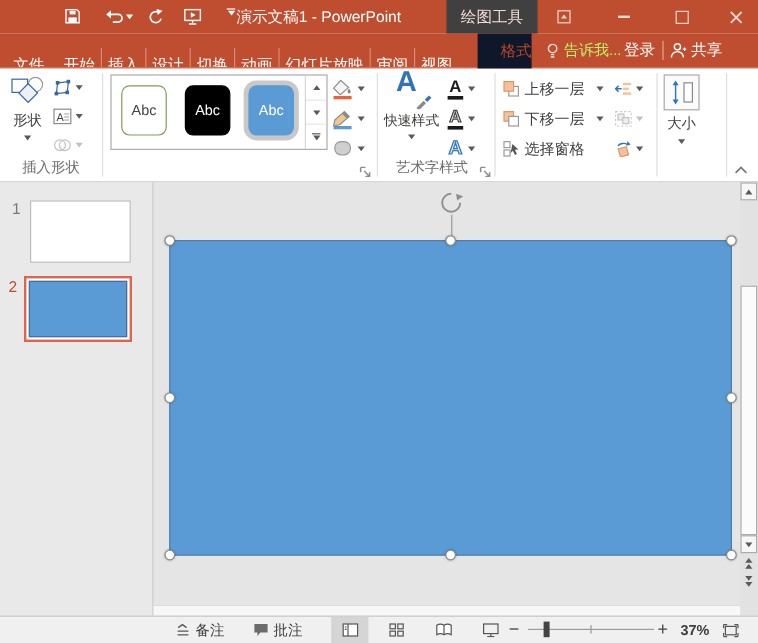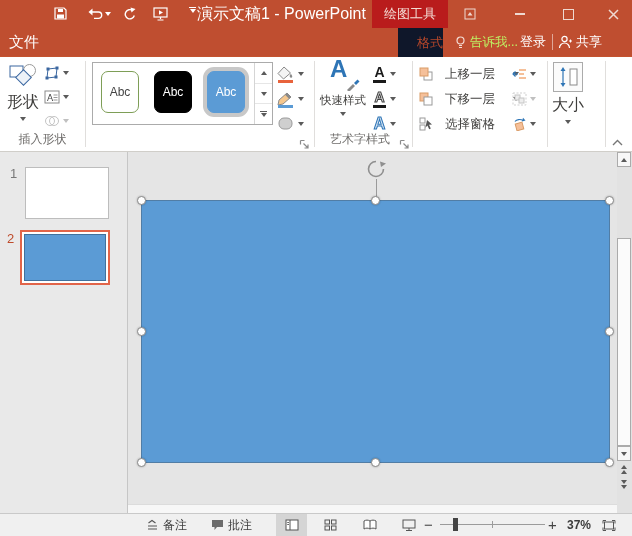--- a/index.html
+++ b/index.html
@@ -2,60 +2,60 @@
 <html><head>
 <meta charset="utf-8">
 <style>
   html,body{margin:0;padding:0;}
   body{width:632px;height:536px;position:relative;overflow:hidden;
        font-family:"Liberation Sans","DejaVu Sans",sans-serif;
        -webkit-font-smoothing:antialiased;background:#E5E5E5;}
   
   .titlebar{position:absolute;left:0;top:0;width:632px;height:28px;background:#BF4E30;color:#fff;}
   .qat-btn{position:absolute;top:7px;display:flex;align-items:center;gap:2px;cursor:default;}
-  .title-text{position:absolute;left:197px;top:0;height:28px;line-height:28px;font-size:16px;color:#fff;}
-  .ctx-tool{position:absolute;left:372px;top:0;width:76px;height:28px;background:#b91c1c;
+  .title-text{position:absolute;left:197px;top:0;height:28px;line-height:28px;font-size:13px;color:#fff;}
+  .ctx-tool{position:absolute;left:372px;top:0;width:76px;height:28px;background:#404040;
             display:flex;align-items:center;justify-content:center;font-size:13px;color:#F3DCD4;}
   .win-btn{position:absolute;top:0;width:30px;height:28px;display:flex;align-items:center;justify-content:center;}
   
   .tabrow{position:absolute;left:0;top:28px;width:632px;height:28px;background:#BF4E30;}
-  .tab{height:28px;line-height:28px;font-size:15px;color:#fff;text-align:center;}
+  .tab{height:28px;line-height:28px;font-size:13px;color:#fff;text-align:center;margin-top:12px;}
   .tab-file{position:absolute;left:0;width:48px;}
   .tab-strip{position:absolute;left:48px;top:0;display:flex;height:28px;}
   .tab-strip .tab{padding:0 5px;border-right:1px solid rgba(255,255,255,0.35);}
   .tab-strip .tab:last-child{border-right:none;}
   .tab-active{position:absolute;left:398px;top:0;width:45px;height:29px;background:#0f172a;color:#B7472A;
               line-height:29px;text-align:right;font-size:13px;z-index:3;}
   .tellme{position:absolute;left:455px;top:0;height:28px;display:flex;align-items:center;gap:4px;
           color:#bef264;font-size:12.5px;}
   .signin{position:absolute;left:520px;top:0;height:28px;line-height:28px;font-size:13px;color:#fff;}
   .tab-sep{position:absolute;left:552px;top:6px;width:1px;height:16px;background:rgba(255,255,255,0.5);}
   .share{position:absolute;left:558px;top:0;height:28px;display:flex;align-items:center;gap:4px;color:#fff;font-size:13px;}
   
   .ribbon{position:absolute;left:0;top:56px;width:632px;height:96px;background:#FFFFFF;
           border-top:1px solid #C4532F;border-bottom:1px solid #D0CEC9;box-sizing:border-box;}
   .gsep{position:absolute;top:4px;width:1px;height:86px;background:#E0DEDC;}
   .glabel{position:absolute;bottom:3px;font-size:12px;color:#6F6D6B;text-align:center;}
   .bigbtn{position:absolute;display:flex;flex-direction:column;align-items:center;cursor:default;}
-  .bigbtn .blabel{font-size:16px;color:#3F3E3C;margin-top:3px;white-space:nowrap;}
+  .bigbtn .blabel{font-size:12px;color:#3F3E3C;margin-top:3px;white-space:nowrap;}
   .tri-dn{width:0;height:0;border-left:3.5px solid transparent;border-right:3.5px solid transparent;border-top:4px solid #5A5A5A;}
   .tri-up{width:0;height:0;border-left:3.5px solid transparent;border-right:3.5px solid transparent;border-bottom:4px solid #5A5A5A;}
   .tri-dis{border-top-color:#C0C0C0;}
   .smallrow{position:absolute;display:flex;align-items:center;gap:3px;height:20px;}
   .gallery{position:absolute;left:92px;top:5px;width:181px;height:63px;border:1px solid #ABABAB;background:#fff;box-sizing:border-box;}
   .gal-items{position:absolute;left:8px;top:8px;display:flex;gap:15px;}
   .gal-thumb{width:38px;height:42px;border-radius:7px;display:flex;align-items:center;justify-content:center;
              font-size:12px;box-sizing:border-box;}
   .gal-scroll{position:absolute;right:0;top:0;width:17px;height:61px;border-left:1px solid #D5D5D5;
               display:flex;flex-direction:column;}
   .gal-scroll>div{flex:1;display:flex;align-items:center;justify-content:center;border-bottom:1px solid #E6E6E6;}
   .gal-scroll>div:last-child{border-bottom:none;flex-direction:column;gap:1px;}
   .morebar{width:7px;height:1px;background:#5A5A5A;}
   .launcher{position:absolute;width:12px;height:12px;}
-  .arr-row{position:absolute;display:flex;align-items:center;gap:12px;height:20px;font-size:12.5px;color:#3F3E3C;}
+  .arr-row{position:absolute;display:flex;align-items:center;gap:4px;height:20px;font-size:12.5px;color:#3F3E3C;}
   .a-glyph{font-weight:bold;font-size:14px;line-height:14px;}
   .chevron{position:absolute;left:611px;top:76px;}
   
   .main{position:absolute;left:0;top:152px;width:632px;height:361px;}
   .panel{position:absolute;left:0;top:0;width:127px;height:361px;background:#E9E9E9;border-right:1px solid #C6C6C6;}
   .slide-num{position:absolute;font-size:13px;color:#787878;}
   .thumb1{position:absolute;left:25px;top:15px;width:82px;height:50px;background:#fff;border:1px solid #BDBDBD;}
   .thumb2-wrap{position:absolute;left:20px;top:78px;width:82px;height:47px;border:2px solid #E16449;background:#fff;padding:2px;}
   .thumb2-fill{width:100%;height:100%;background:#5B9BD5;border:1px solid #41719C;box-sizing:border-box;}
   .canvas{position:absolute;left:128px;top:0;width:489px;height:361px;background:#E5E5E5;}
@@ -136,20 +136,30 @@
     </div>
     <div class="win-btn" style="left:598px;">
       <svg width="11" height="11" viewBox="0 0 11 11">
           <path d="M1 1 L10 10 M10 1 L1 10" stroke="#EFD9D1" stroke-width="1.5"></path>
         </svg>
     </div>
   </div>
 
   <div class="tabrow">
     <span class="tab tab-file">文件</span>
+    <div class="tab-strip">
+      <span class="tab">开始</span>
+      <span class="tab">插入</span>
+      <span class="tab">设计</span>
+      <span class="tab">切换</span>
+      <span class="tab">动画</span>
+      <span class="tab">幻灯片放映</span>
+      <span class="tab">审阅</span>
+      <span class="tab">视图</span>
+    </div>
     <span class="tab-active">格式</span>
     <div class="tellme">
       <svg width="11" height="13" viewBox="0 0 11 13">
           <circle cx="5.5" cy="4.5" r="3.5" fill="none" stroke="#F3DCD4" stroke-width="1.2"></circle>
           <path d="M4 9.5 h3 M4 11.5 h3" stroke="#F3DCD4" stroke-width="1.2"></path>
         </svg>
       <span>告诉我...</span>
     </div>
     <span class="signin">登录</span>
     <div class="tab-sep"></div>

